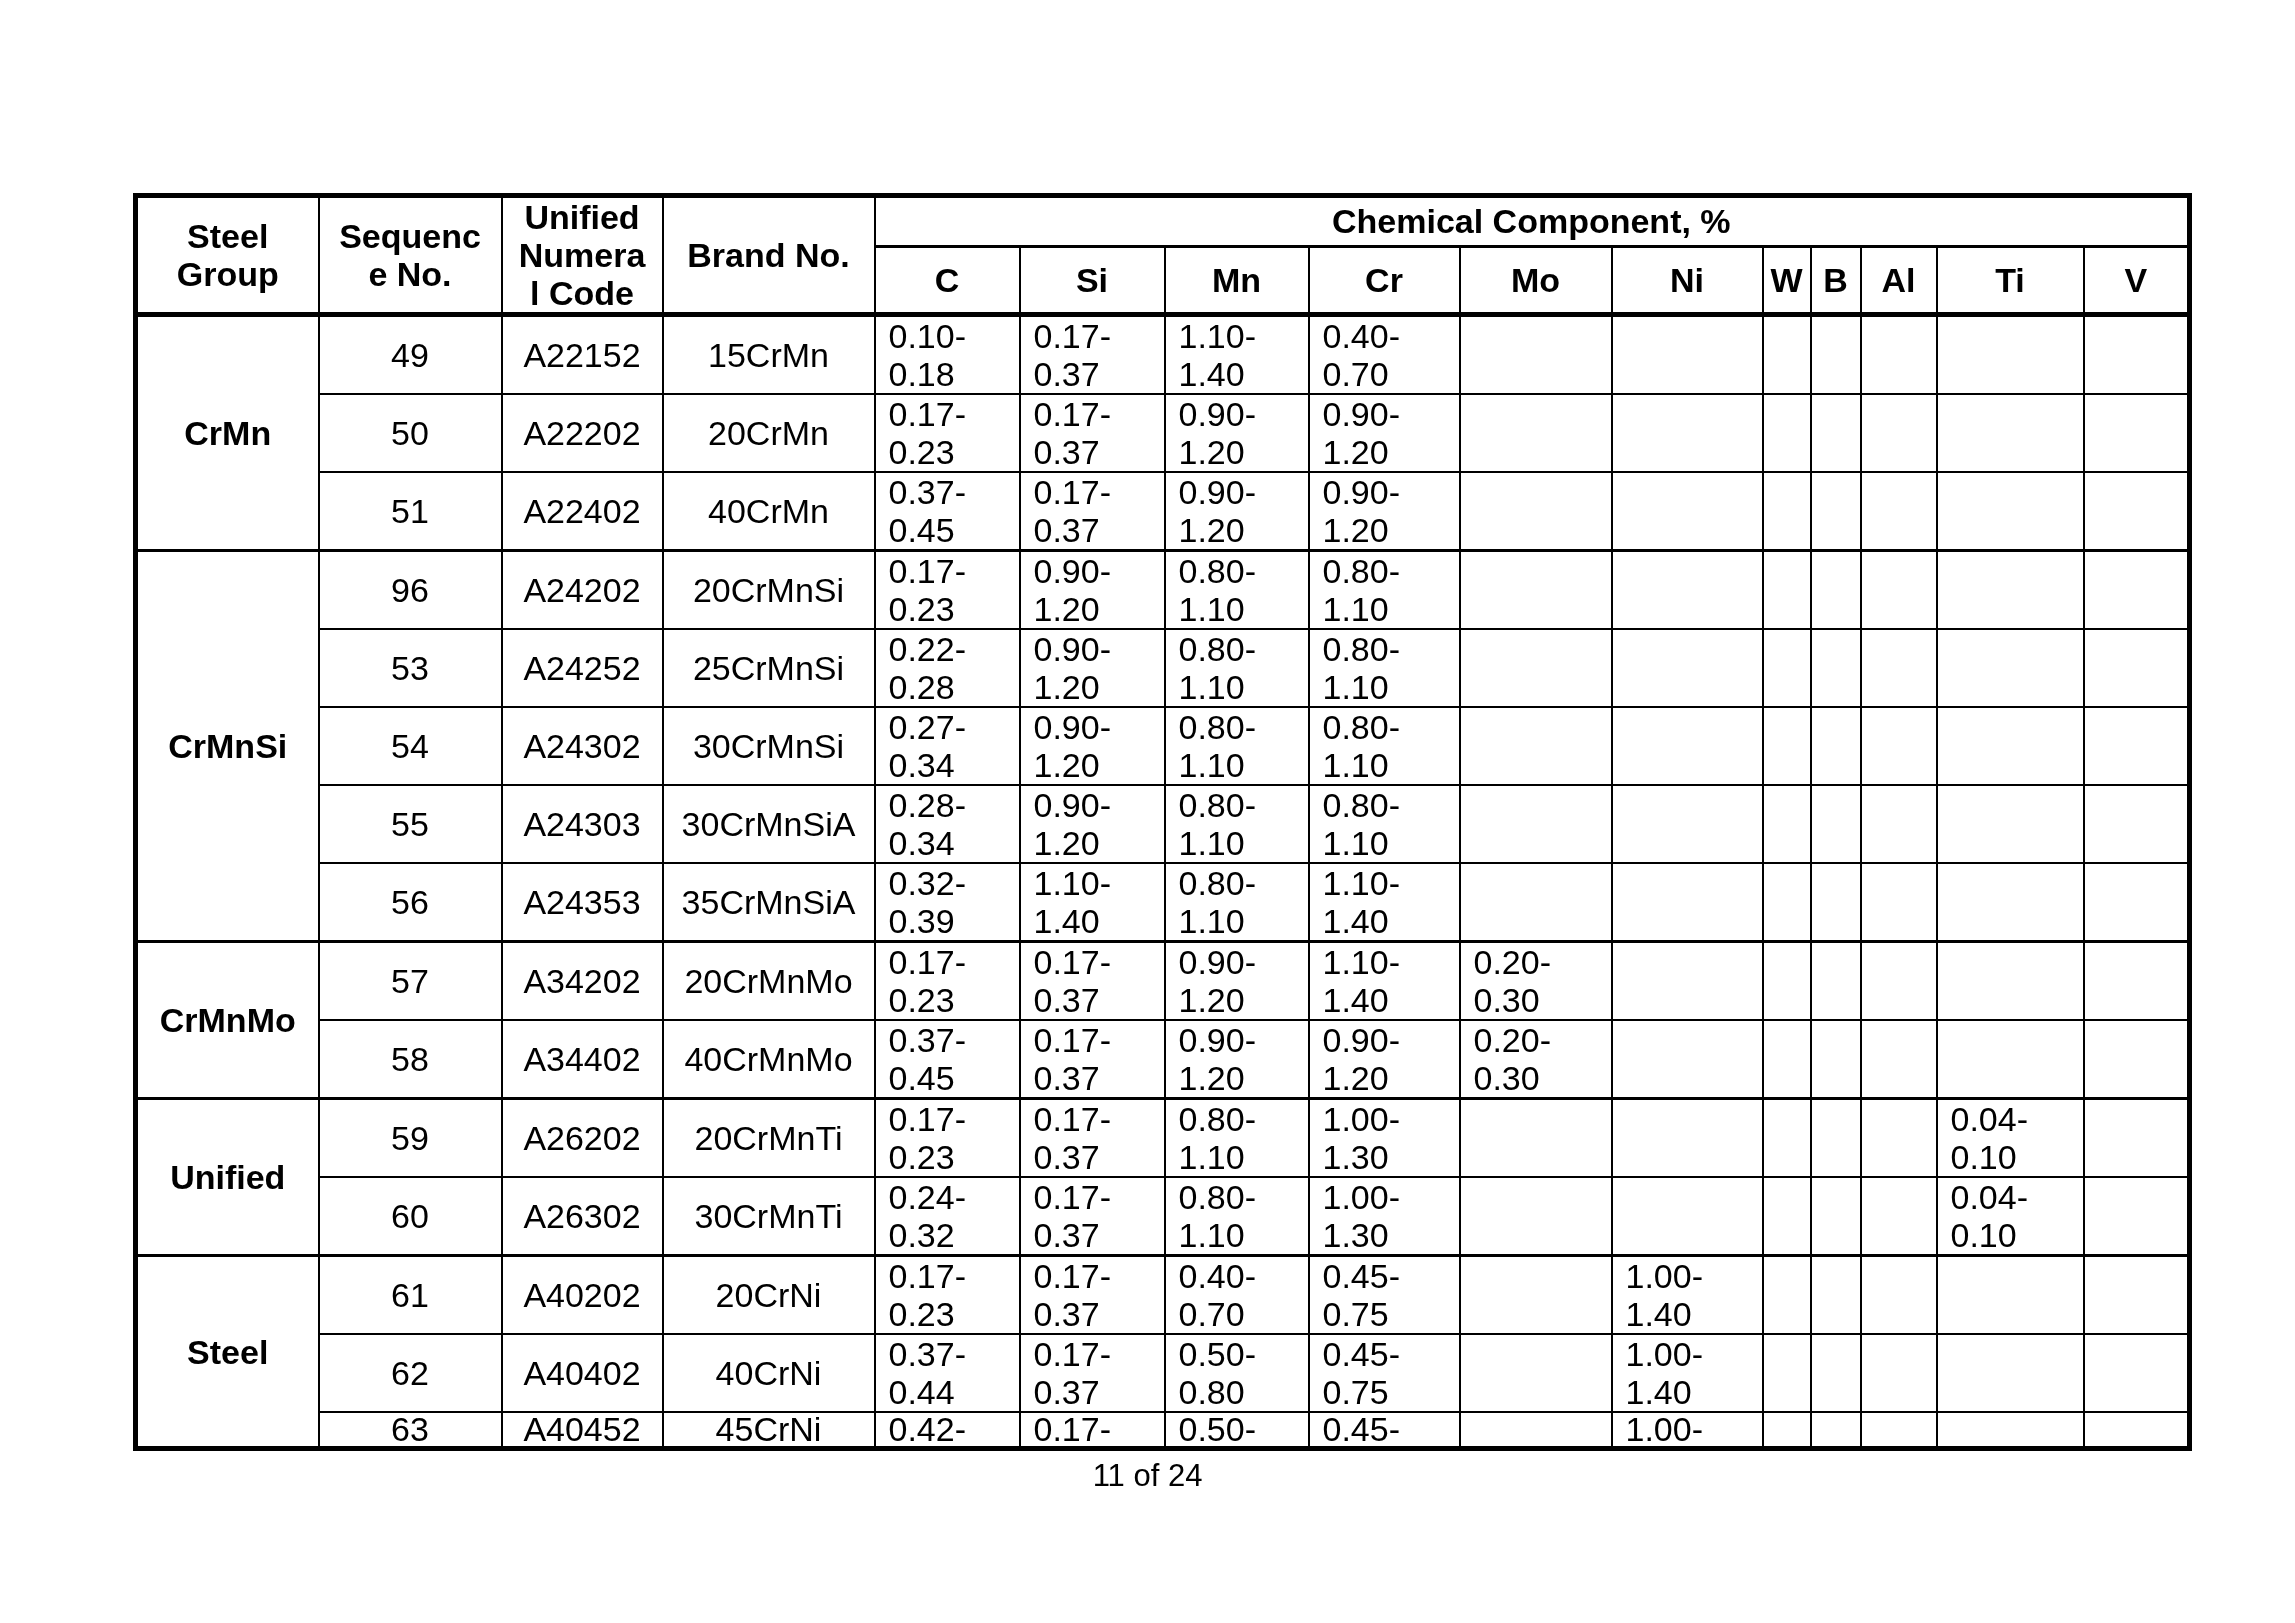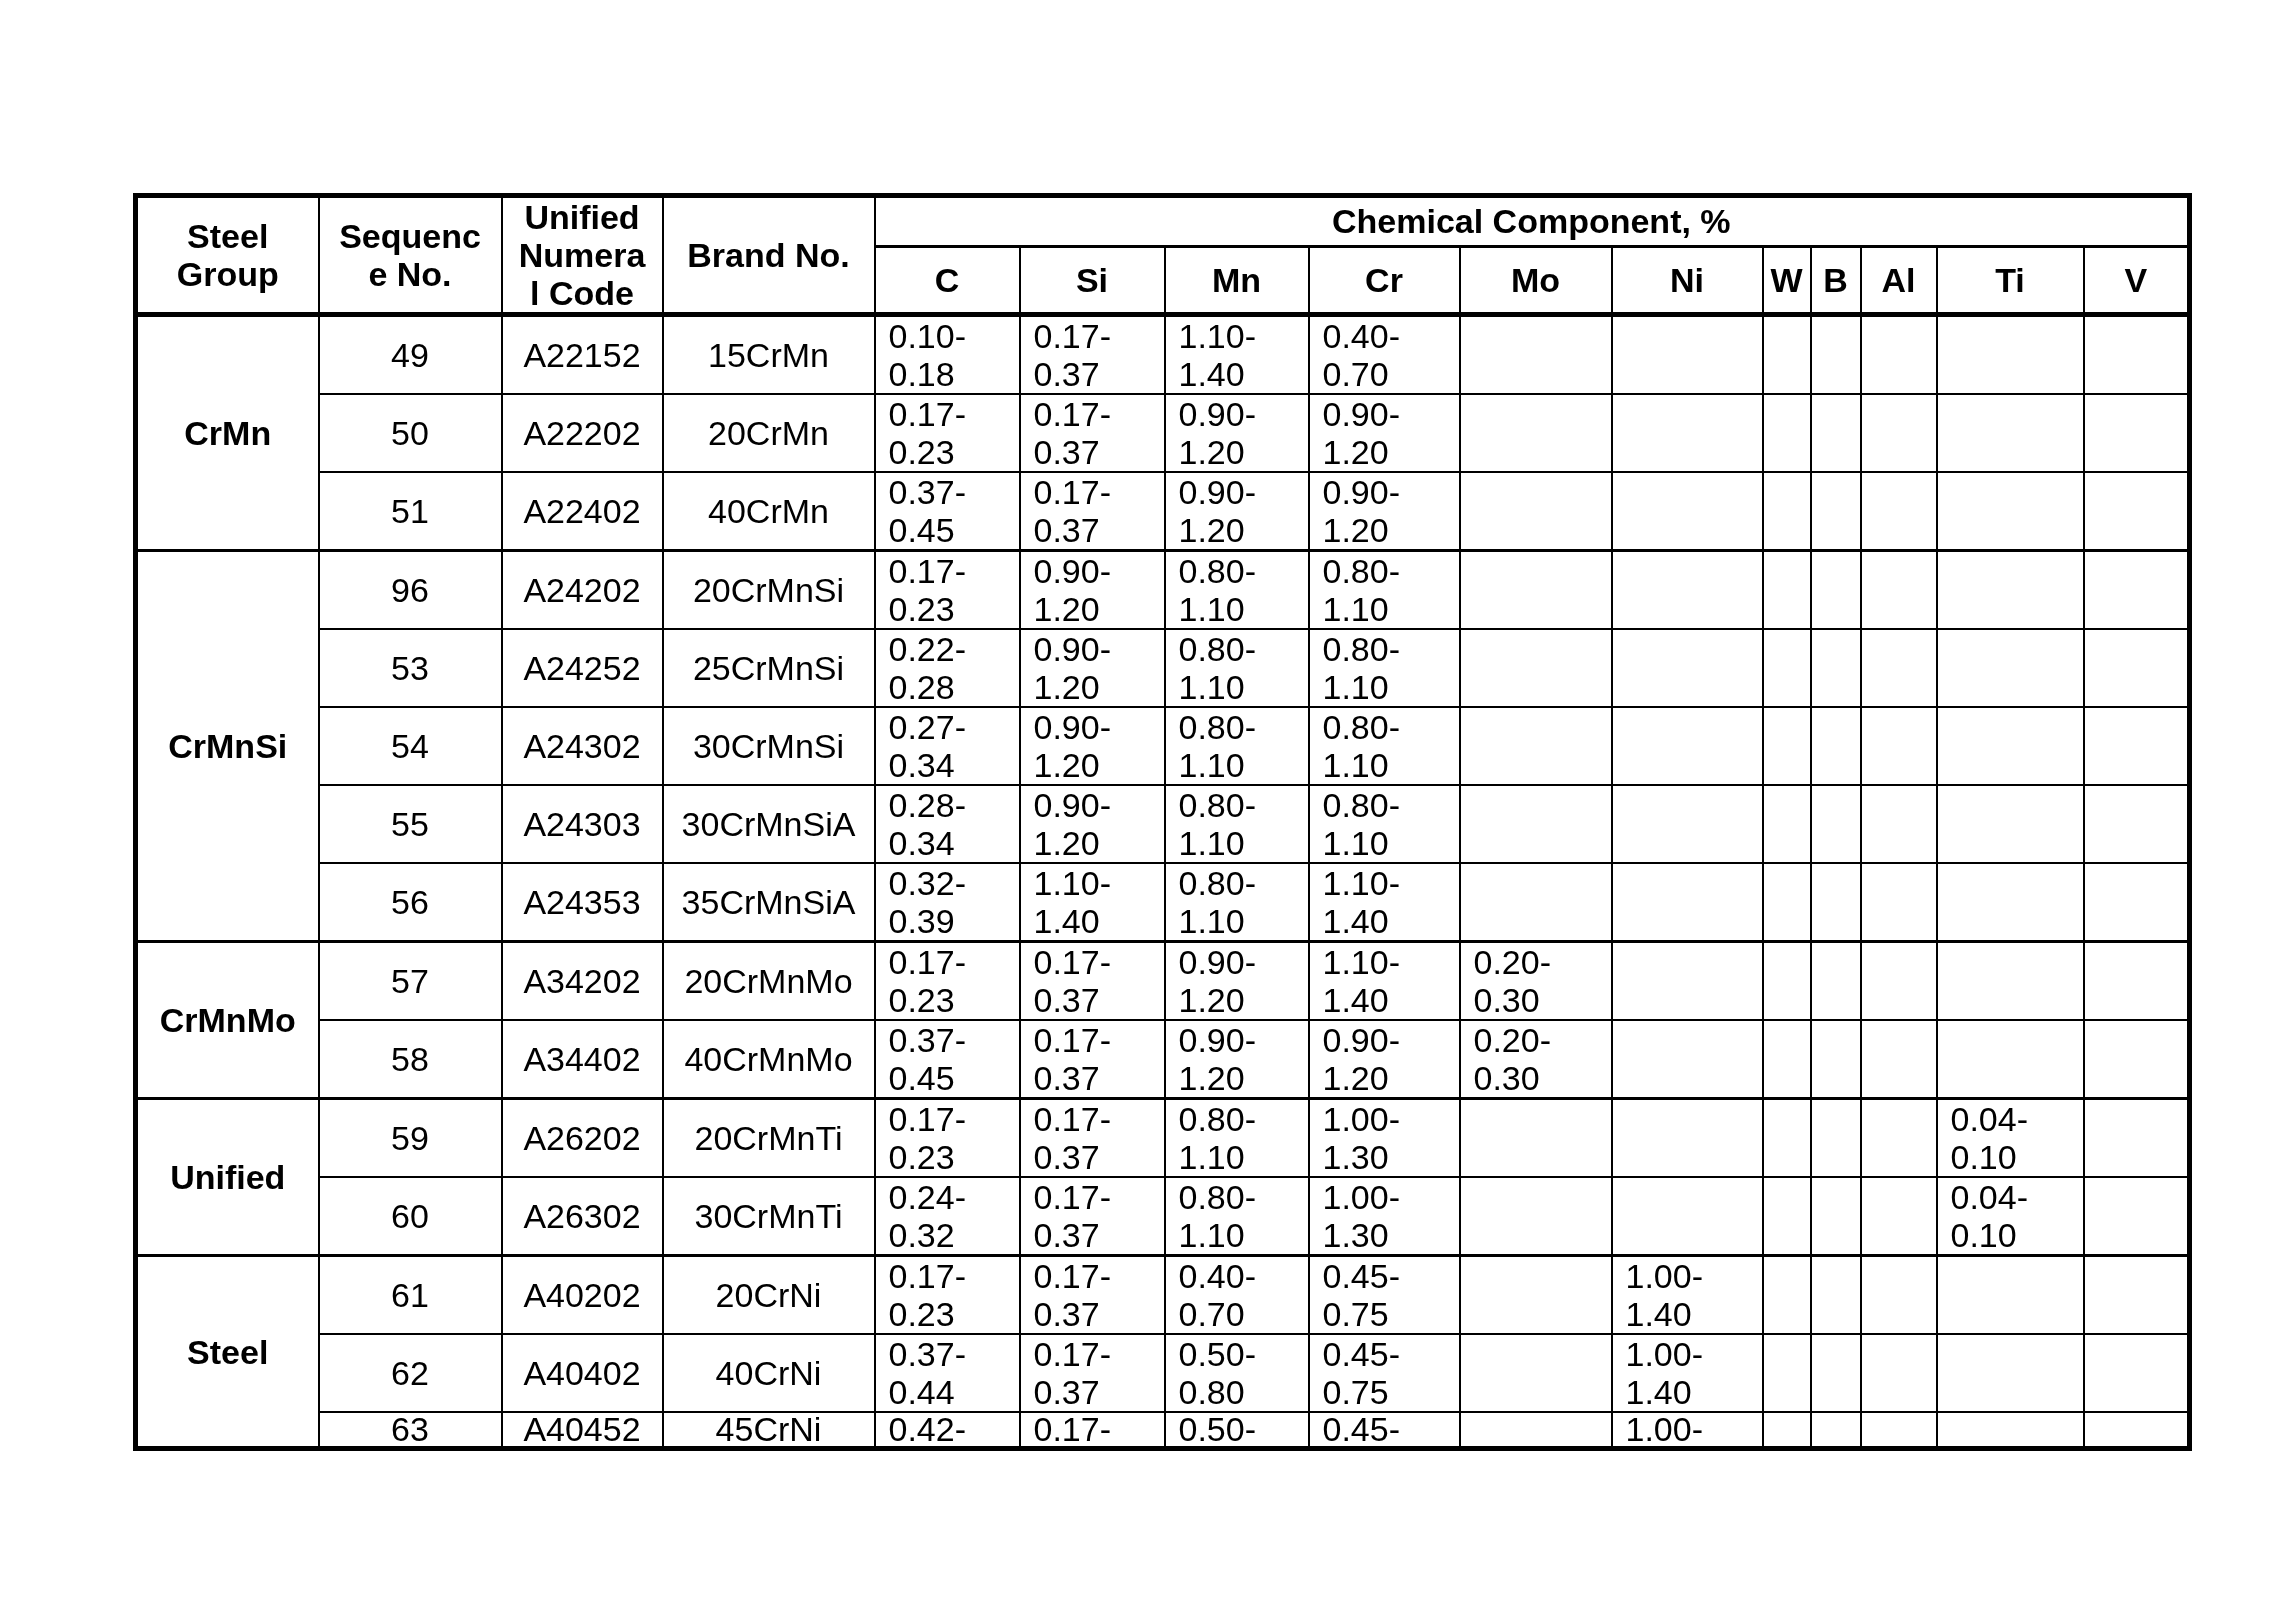--- a/index.html
+++ b/index.html
@@ -393,14 +393,15 @@
           <td class="chem">1.00-</td>
           <td class="chem"></td>
           <td class="chem"></td>
           <td class="chem"></td>
           <td class="chem"></td>
           <td class="chem"></td>
         </tr>
       </tbody>
   </table>
 
+  <div class="footer">11 of 24</div>
 </div>
 
 
 </body></html>

